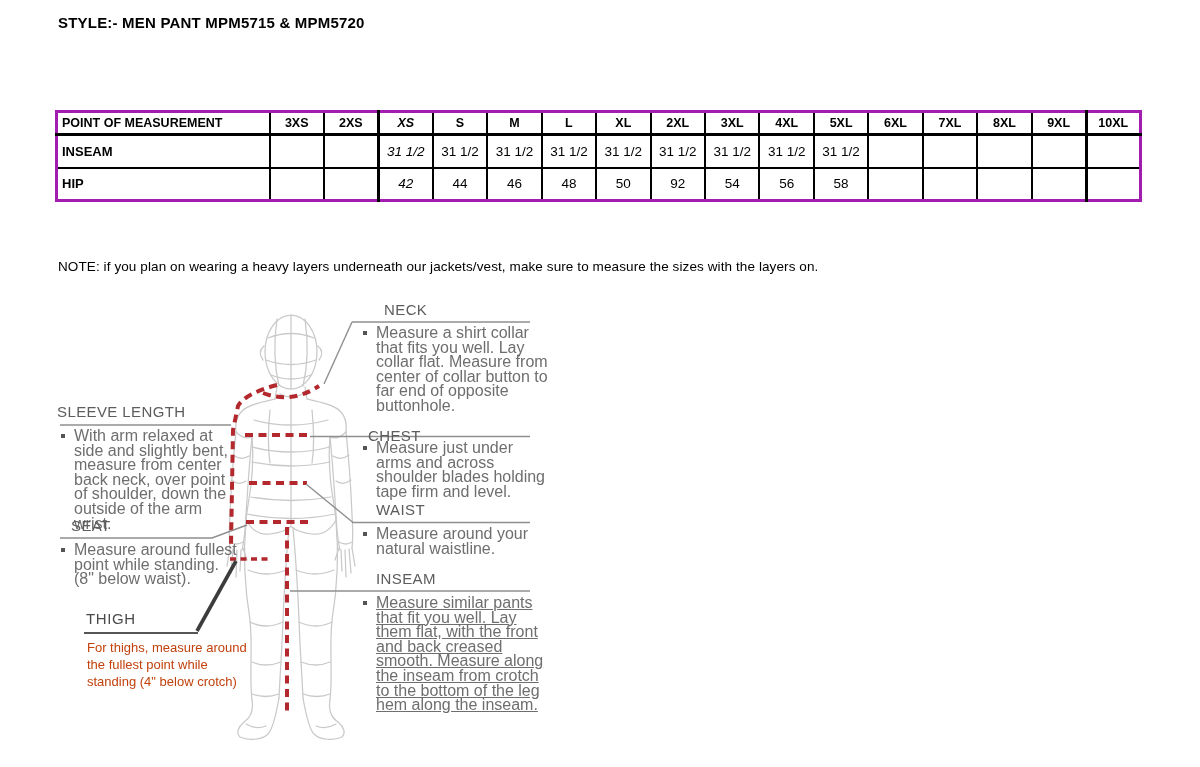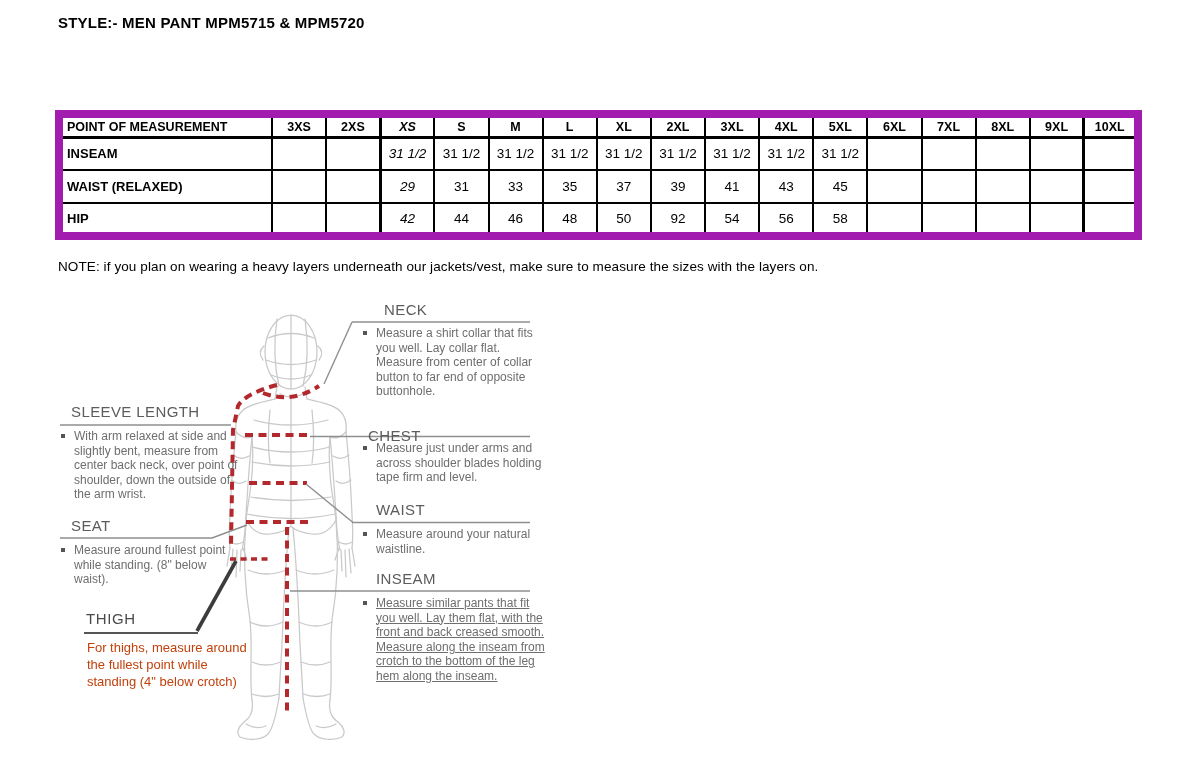--- a/index.html
+++ b/index.html
@@ -21,21 +21,21 @@
     font-size:15px;font-weight:bold;letter-spacing:0.2px;
   }
   .note-line{
     position:absolute;left:58px;top:259px;
     font-size:13.5px;font-weight:normal;letter-spacing:0.1px;
   }
   
   table.size-table{
     position:absolute;left:55px;top:110px;width:1087px;
     border-collapse:collapse;table-layout:fixed;
-    border:8px solid #a21caf;
+    border:3px solid #a21caf;
   }
   .size-table th,.size-table td{
     border:2px solid #000;height:33px;padding:0;
     font-size:13.5px;font-weight:normal;text-align:center;
     white-space:nowrap;overflow:hidden;
   }
   .size-table thead th{height:23px;font-size:12.5px;font-weight:bold;}
   .size-table thead{border-bottom:3px solid #000;}
   .size-table thead th:first-child{width:213px;text-align:left;padding-left:4px;}
   .size-table tbody th.rowlabel{text-align:left;padding-left:4px;font-size:13px;font-weight:bold;}
@@ -47,21 +47,21 @@
   .red{fill:none;stroke:var(--accent-red);stroke-width:4;stroke-dasharray:8 5.5;stroke-linecap:butt;}
   .red-s{fill:none;stroke:var(--accent-red);stroke-width:3.6;stroke-dasharray:6 4.5;stroke-linecap:butt;}
   .lead{fill:none;stroke:var(--leader-gray);stroke-width:1.4;}
   .lead-dark{fill:none;stroke:#555;stroke-width:2.2;}
   .lead-thick{fill:none;stroke:var(--thigh-dark);stroke-width:3.6;}
   .dg-heading{
     position:absolute;font-size:15px;letter-spacing:0.4px;
     color:var(--heading-gray);font-weight:normal;white-space:nowrap;
   }
   .dg-text{
-    position:absolute;font-size:12px;line-height:14.6px;color:var(--text-gray);
+    position:absolute;font-size:16px;line-height:14.6px;color:var(--text-gray);
   }
   .dg-text.left{width:168px;}
   .dg-text.right{width:172px;}
   .bullet{
     position:absolute;width:4px;height:4px;background:#555;display:block;
   }
   .thigh-heading{color:#4a4a4a;letter-spacing:0.6px;}
   .thigh-text{width:152px;font-size:13px;line-height:17px;color:#c2410c;}
 </style>
 </head>
@@ -105,39 +105,20 @@
         <td>31 1/2</td>
         <td>31 1/2</td>
         <td>31 1/2</td>
         <td></td>
         <td></td>
         <td></td>
         <td></td>
         <td></td>
       </tr>
       <tr>
-        <th class="rowlabel">WAIST (RELAXED)</th>
-        <td></td>
-        <td></td>
-        <td>29</td>
-        <td>31</td>
-        <td>33</td>
-        <td>35</td>
-        <td>37</td>
-        <td>39</td>
-        <td>41</td>
-        <td>43</td>
-        <td>45</td>
-        <td></td>
-        <td></td>
-        <td></td>
-        <td></td>
-        <td></td>
-      </tr>
-      <tr>
         <th class="rowlabel">HIP</th>
         <td></td>
         <td></td>
         <td>42</td>
         <td>44</td>
         <td>46</td>
         <td>48</td>
         <td>50</td>
         <td>92</td>
         <td>54</td>
@@ -255,21 +236,21 @@
     <path class="lead" d="M306,484 L353,522.5"></path>
     <path class="lead" d="M290,591 L530,591"></path>
 
     <path class="lead" d="M60,425 L231,425"></path>
     <path class="lead" d="M60,538 L212,538 L247,525"></path>
     <path class="lead-dark" d="M84,633 L198,633"></path>
     <path class="lead-thick" d="M197,631 L236,561"></path>
   </g>
 </svg>
 
-<div class="dg-heading" style="left:71px;top:403px;">SLEEVE LENGTH</div>
+<div class="dg-heading" style="left:57px;top:403px;">SLEEVE LENGTH</div>
 <span class="bullet" style="left:61px;top:434px;"></span>
 <div class="dg-text left" style="left:74px;top:429px;">With arm relaxed at side and slightly bent, measure from center back neck, over point of shoulder, down the outside of the arm wrist.</div>
 
 <div class="dg-heading" style="left:71px;top:517px;">SEAT</div>
 <span class="bullet" style="left:61px;top:548px;"></span>
 <div class="dg-text left" style="left:74px;top:543px;">Measure around fullest point while standing. (8" below waist).</div>
 
 <div class="dg-heading thigh-heading" style="left:86px;top:610px;">THIGH</div>
 <div class="dg-text left thigh-text" style="left:87px;top:639px;">For thighs, measure around the fullest point while standing (4" below crotch)</div>
 

